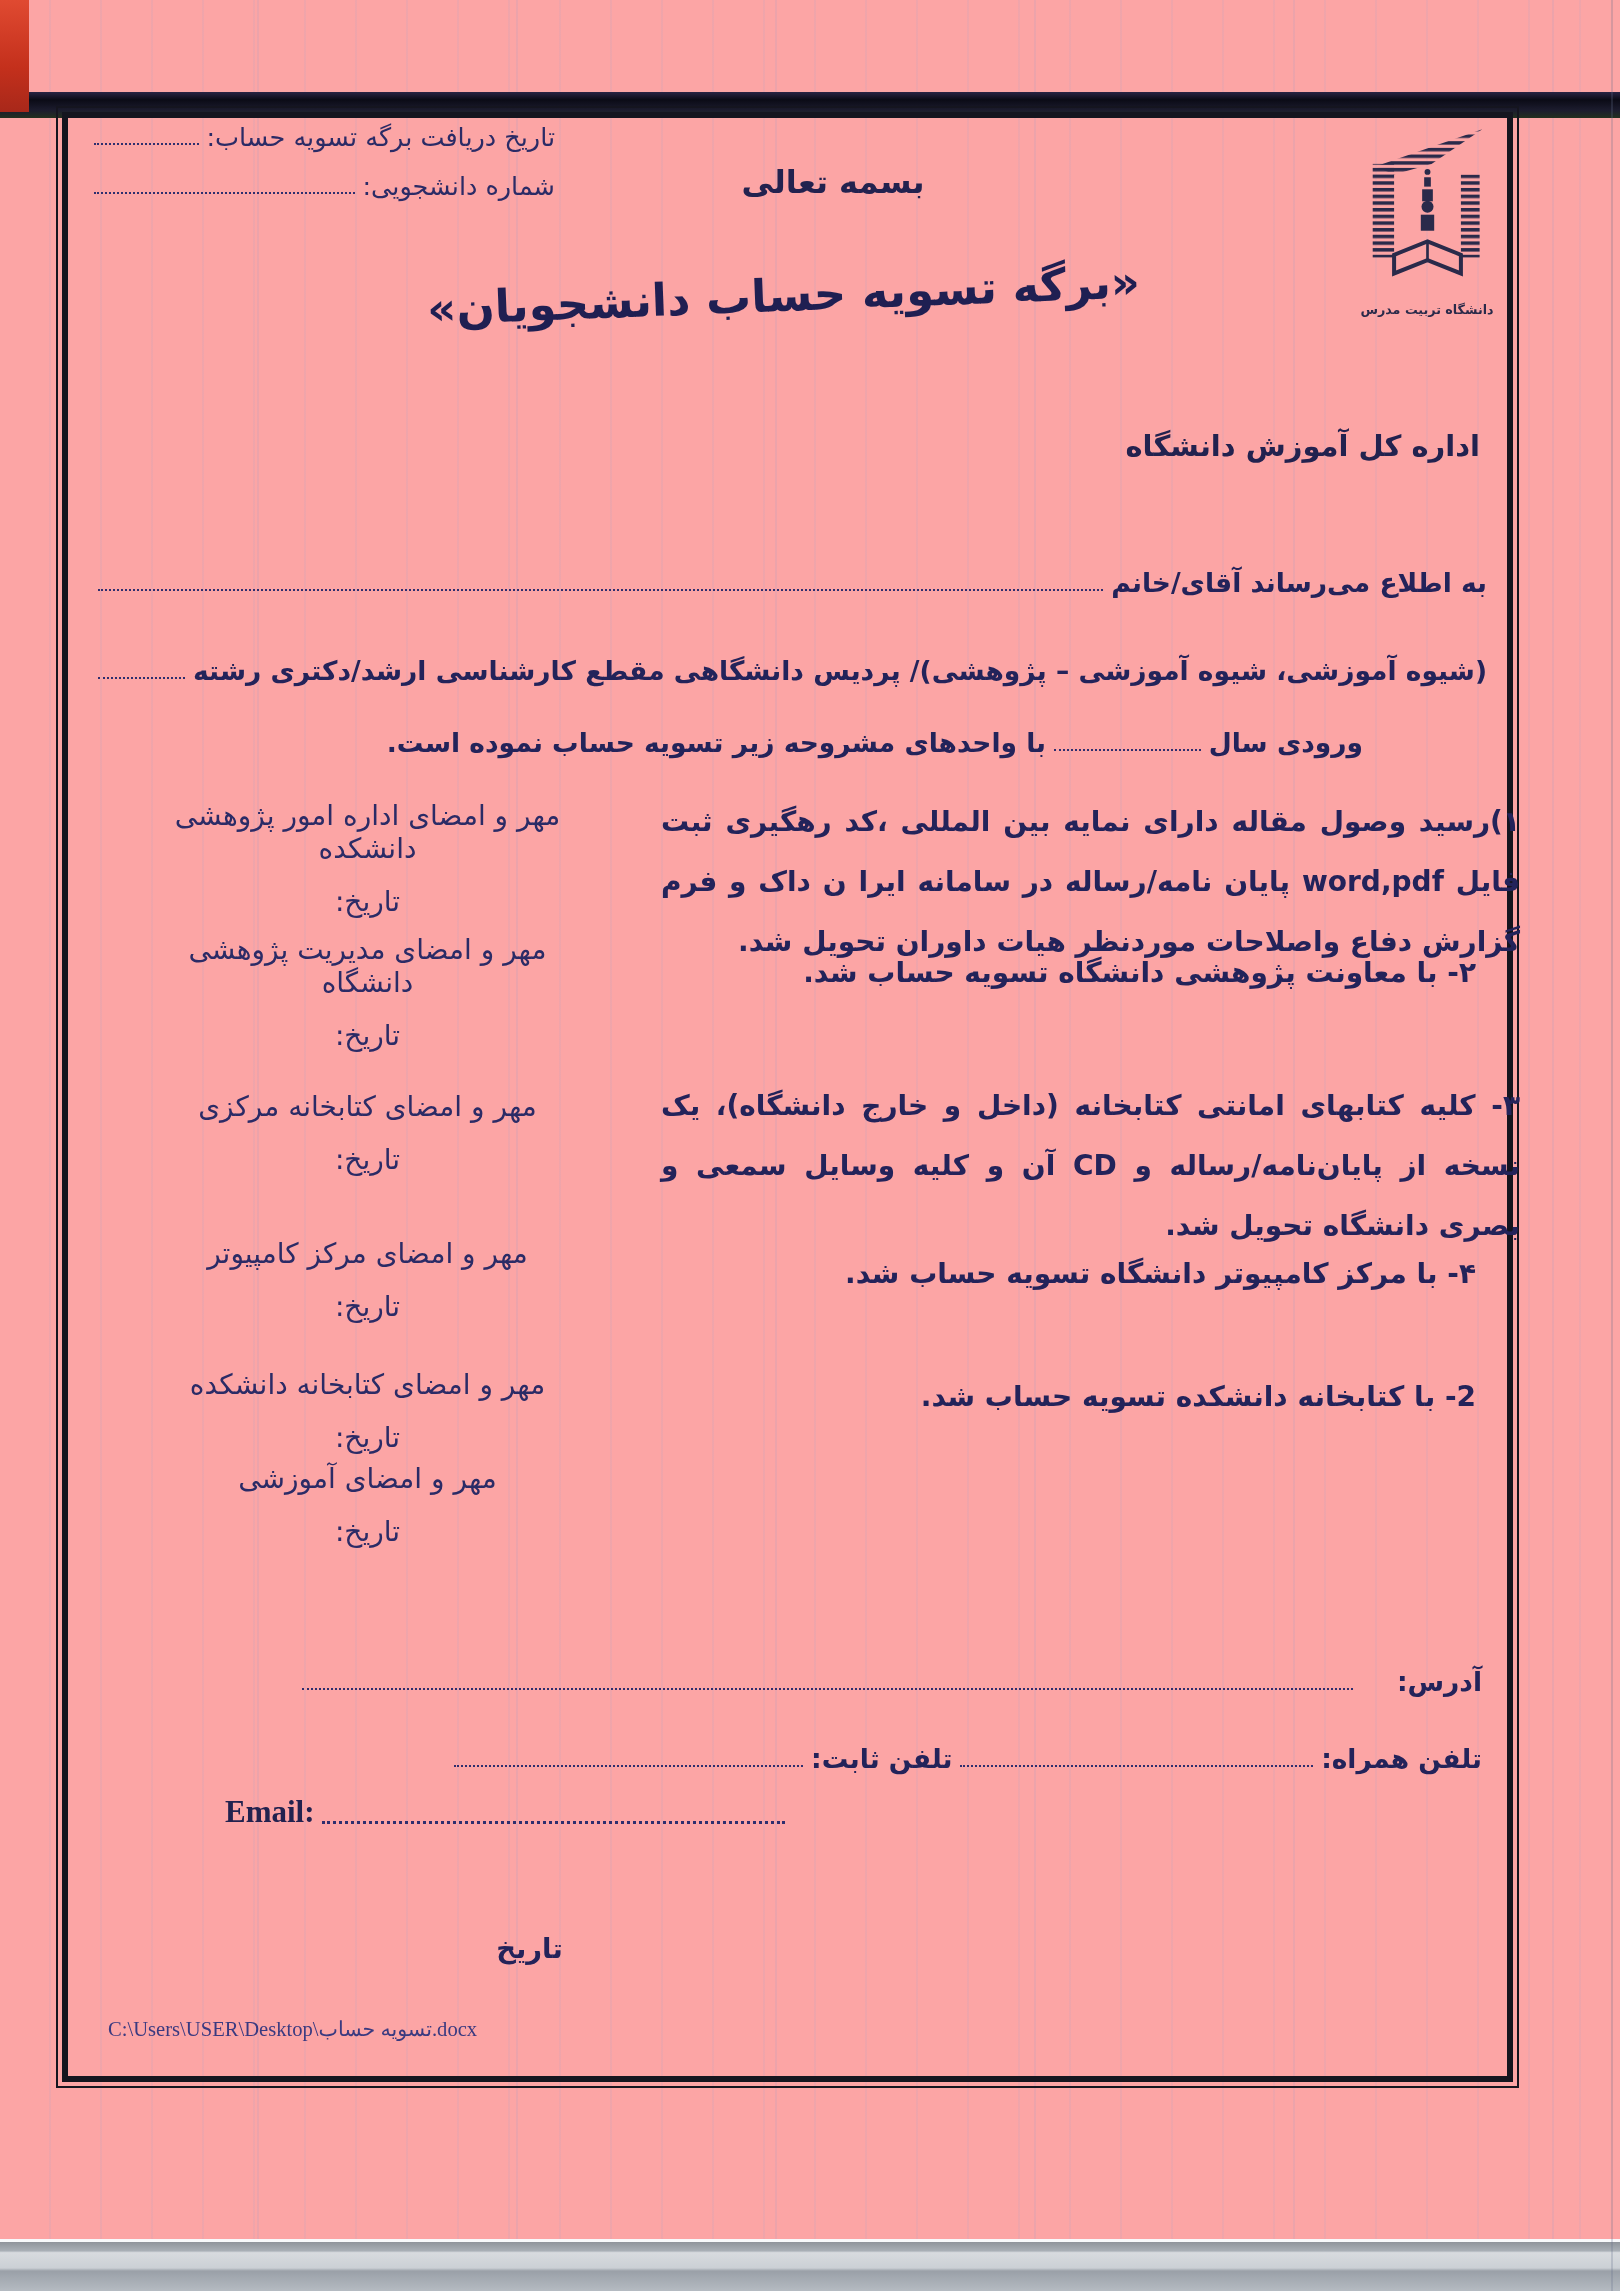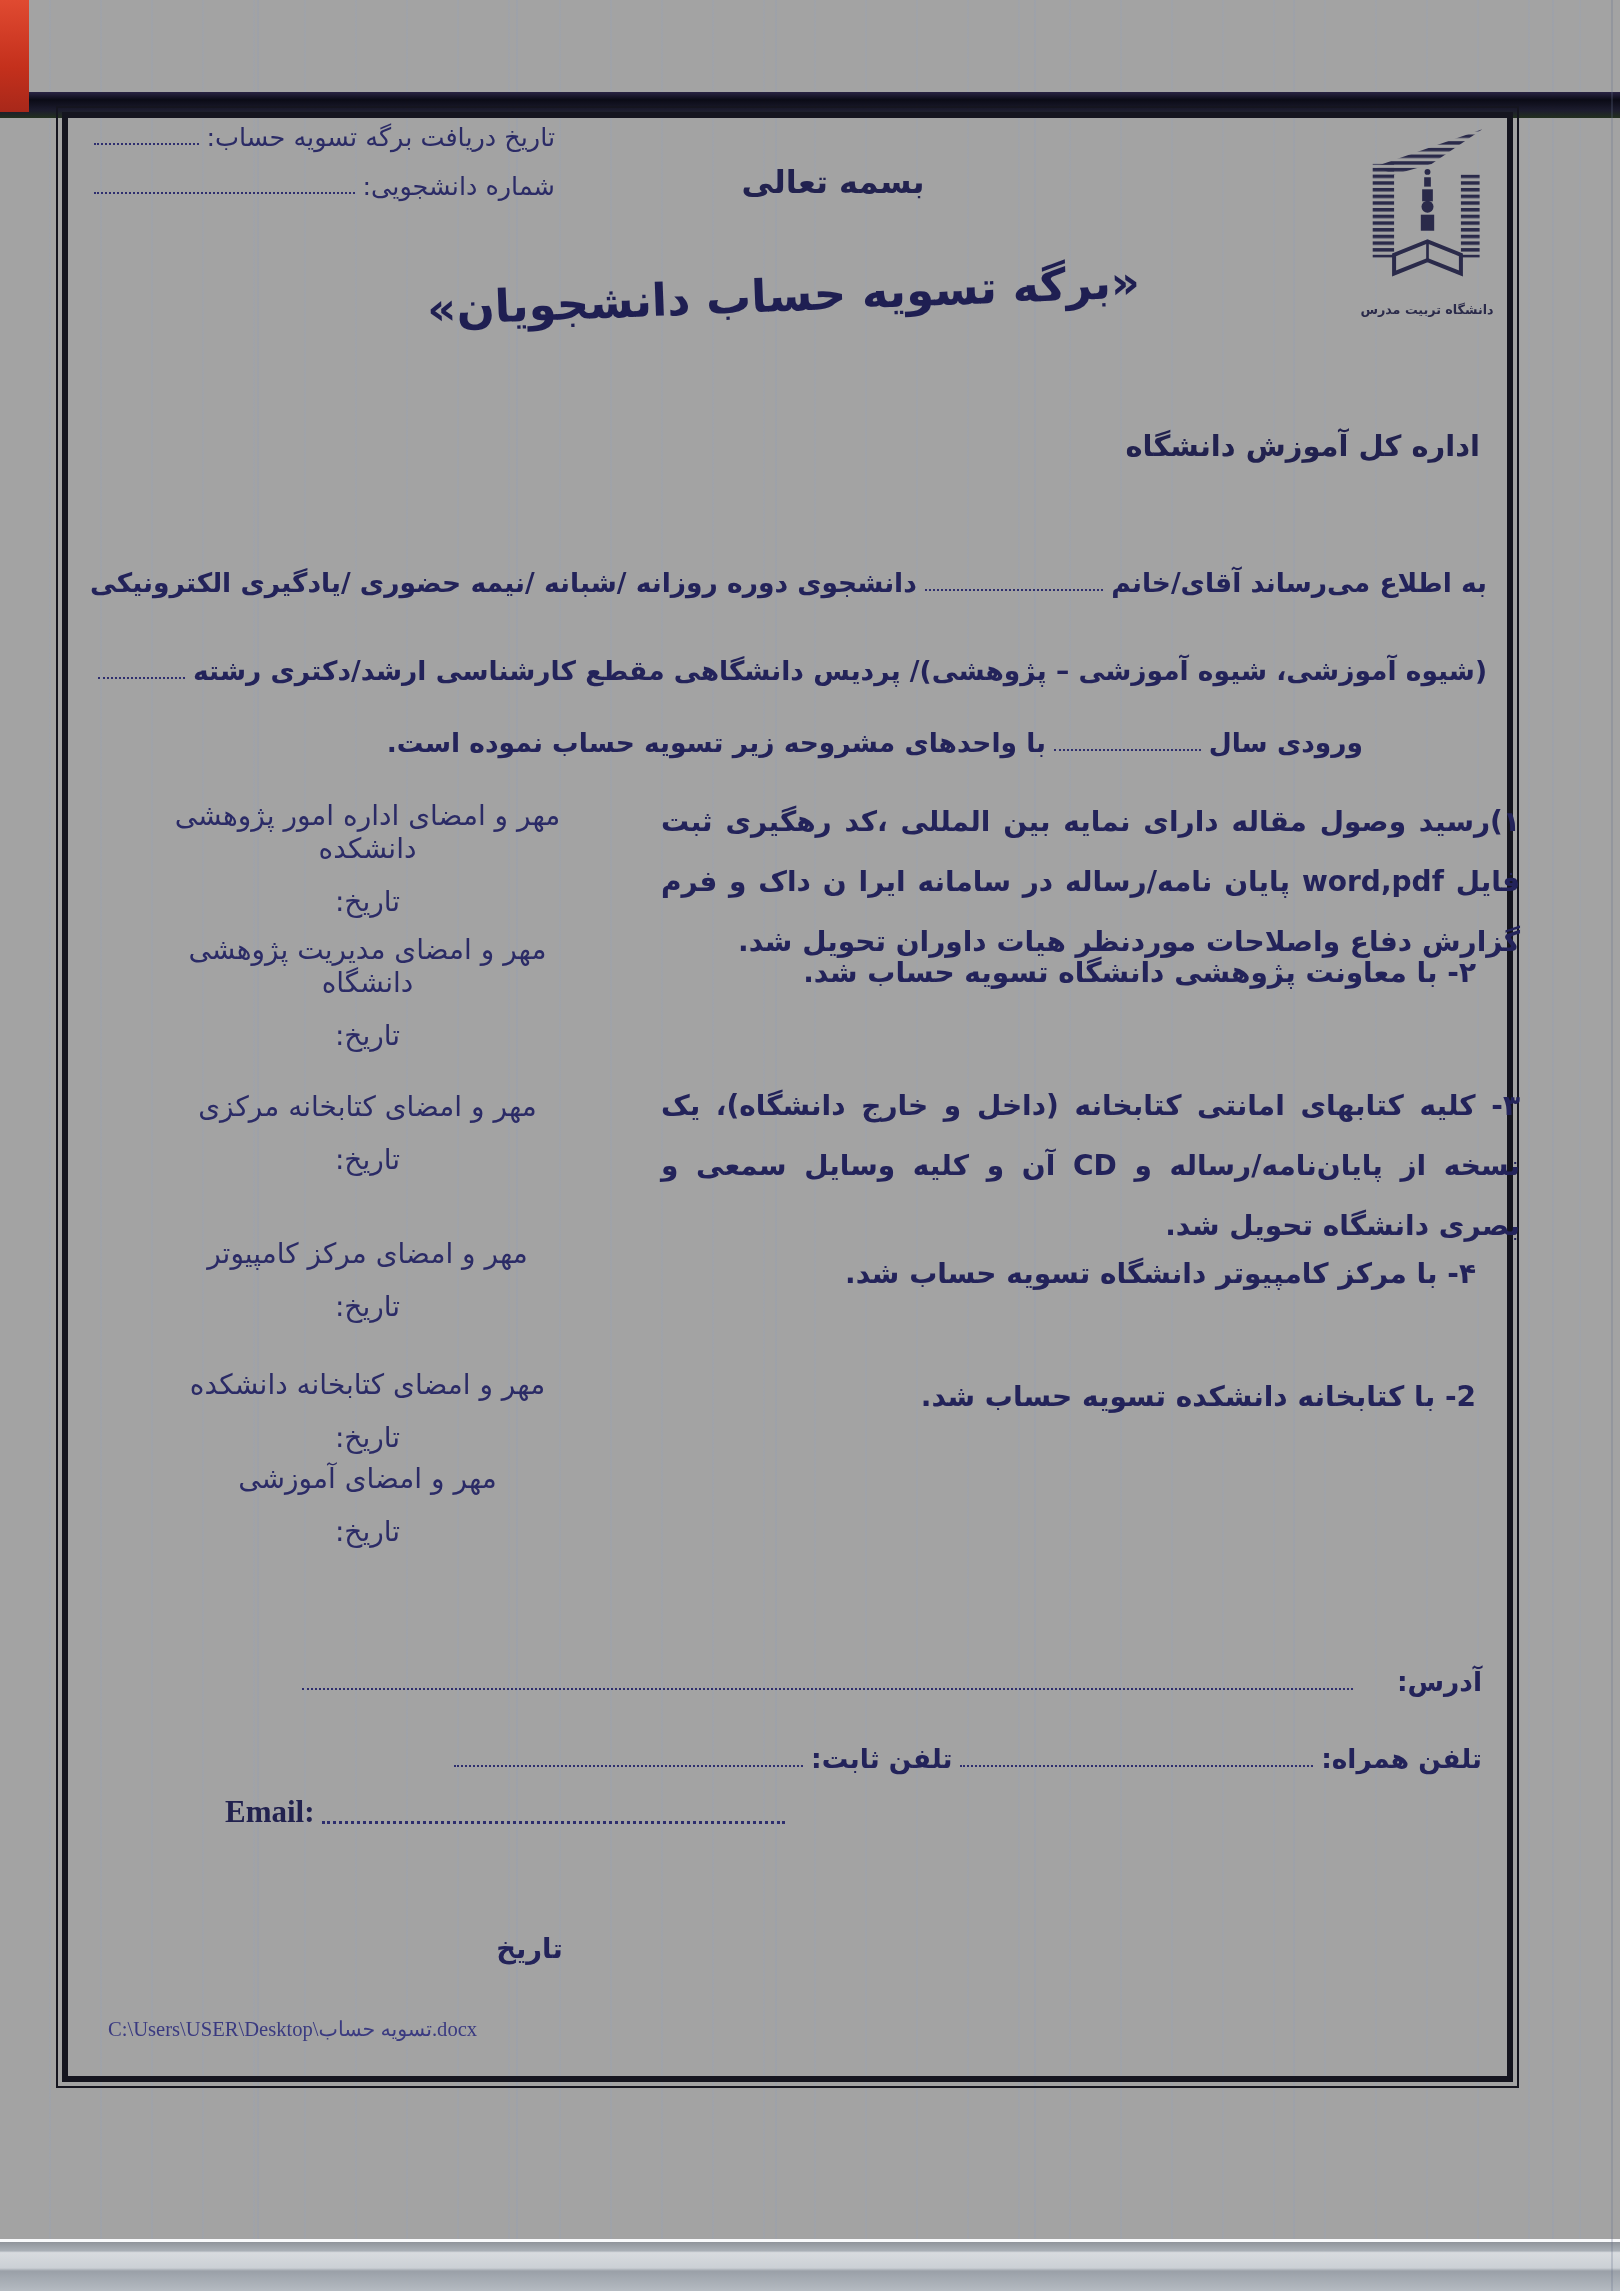--- a/index.html
+++ b/index.html
@@ -1,18 +1,18 @@
 <!DOCTYPE html>
 <html lang="fa"><head>
 <meta charset="utf-8">
 <style>
   html,body{margin:0;padding:0;background:#ffffff;}
   .page{
     position:relative;width:1620px;height:2292px;overflow:hidden;
-    background:#a3a3a3;
+    background:#fca5a5;
     font-family:"DejaVu Sans",sans-serif;
     color:#2b2b66;
   }
   
   .page::before{
     content:"";position:absolute;inset:0;pointer-events:none;
     background:
       repeating-linear-gradient(90deg, rgba(130,160,215,0) 0 49px, rgba(130,160,215,0.10) 49px 51px),
       repeating-linear-gradient(90deg, rgba(120,150,210,0) 0 257px, rgba(120,150,210,0.12) 257px 259px);
   }
@@ -103,21 +103,20 @@
     <div class="logo-caption">دانشگاه تربیت مدرس</div>
   </div>
 
   <div class="abs title rtl">«برگه تسویه حساب دانشجویان»</div>
 
   <div class="abs dept rtl">اداره کل آموزش دانشگاه</div>
 
   <div class="abs row rtl intro" style="left:90px;top:567px;width:1397px;">
     <span class="nowrap">به اطلاع می‌رساند آقای/خانم</span>
     <span class="dots"></span>
-    <span class="nowrap">دانشجوی دوره روزانه /شبانه /نیمه حضوری /یادگیری الکترونیکی</span>
   </div>
   <div class="abs row rtl intro" style="left:90px;top:655px;width:1397px;">
     <span class="nowrap">(شیوه آموزشی، شیوه آموزشی – پژوهشی)/ پردیس دانشگاهی مقطع کارشناسی ارشد/دکتری رشته</span>
     <span class="dots"></span>
   </div>
   <div class="abs row rtl intro" style="left:603px;top:727px;width:760px;">
     <span class="nowrap">ورودی سال</span>
     <span class="dots fixed170"></span>
     <span class="nowrap">با واحدهای مشروحه زیر تسویه حساب نموده است.</span>
   </div>

